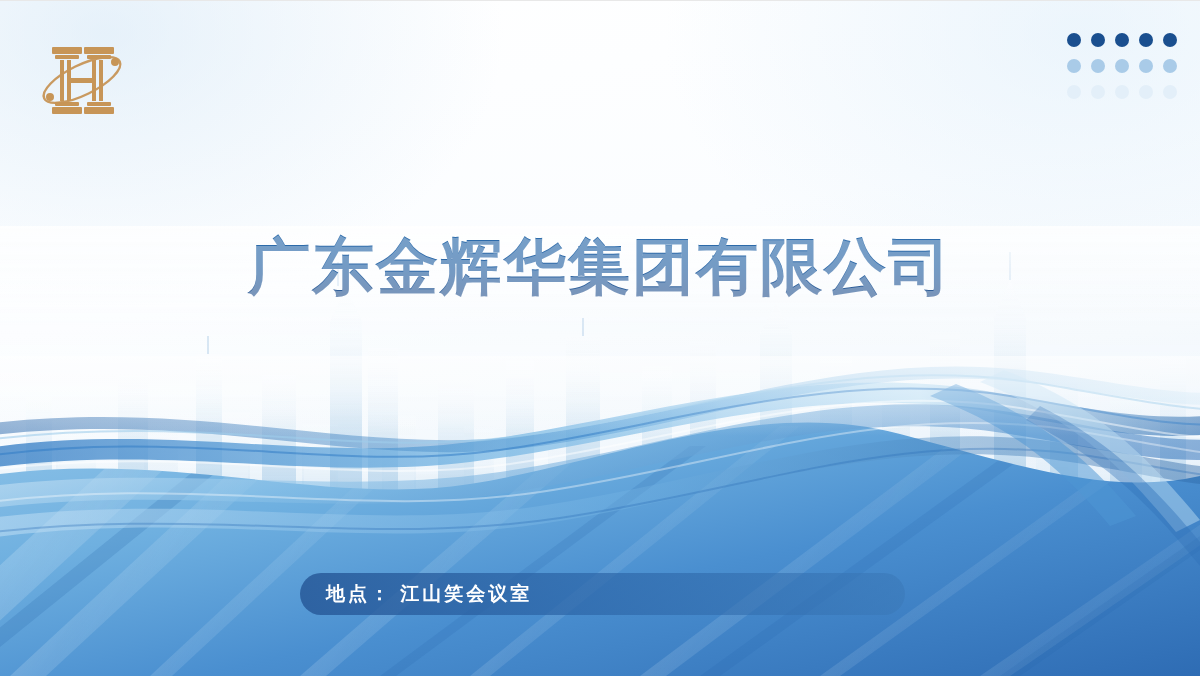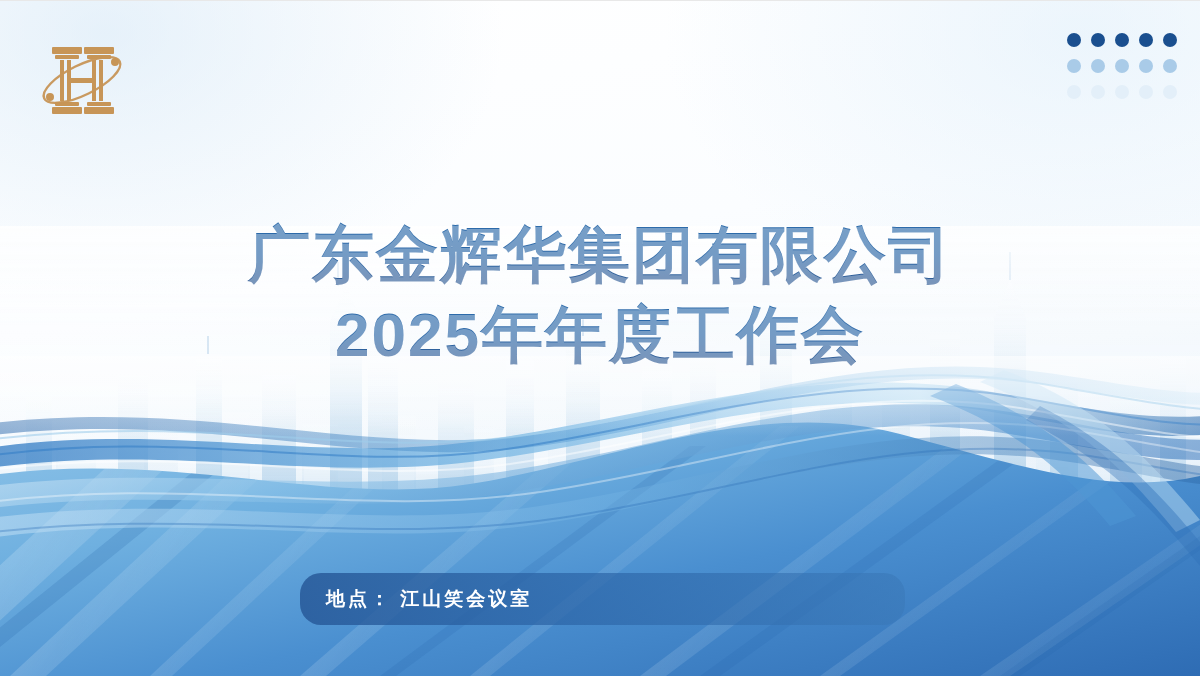--- a/index.html
+++ b/index.html
@@ -77,21 +77,21 @@
     left: 0; bottom: 0;
     width: 1200px;
     height: 320px;
     pointer-events: none;
   }
 
   
   .title-block {
     position: absolute;
     left: 0; right: 0;
-    top: 214px;
+    top: 226px;
     text-align: center;
   }
   .title-line {
     font-weight: bold;
     font-size: 62px;
     line-height: 80px;
     letter-spacing: 2px;
     color: #2d6cac;
     background: linear-gradient(180deg, #2f6ead 0%, #2a66a6 50%, #35598f 100%);
     -webkit-background-clip: text;
@@ -100,21 +100,21 @@
     text-shadow: 0 1px 0 rgba(255,255,255,0.35);
     white-space: nowrap;
   }
 
   
   .info-pill {
     position: absolute;
     left: 300px;
     top: 572px;
     width: 605px;
-    height: 52px;
+    height: 42px;
     border-radius: 21px;
     background: linear-gradient(100deg, rgba(37,86,150,0.82) 0%, rgba(44,101,167,0.72) 45%, rgba(58,120,183,0.52) 100%);
     display: flex;
     align-items: center;
     box-sizing: border-box;
     padding: 0 26px;
   }
   .info-text {
     color: #ffffff;
     font-size: 19px;
@@ -346,21 +346,20 @@
     <span class="dot r1"></span>
     <span class="dot r2"></span>
     <span class="dot r2"></span>
     <span class="dot r2"></span>
     <span class="dot r2"></span>
     <span class="dot r2"></span>
   </div>
 
   <div class="title-block">
     <div class="title-line">广东金辉华集团有限公司</div>
-    <div class="title-line">2025年年度工作会</div>
   </div>
 
   <div class="info-pill">
     <span class="info-text">地点： 江山笑会议室</span>
     <span class="info-gap"></span>
   </div>
 
 </div>
 
 </body></html>

